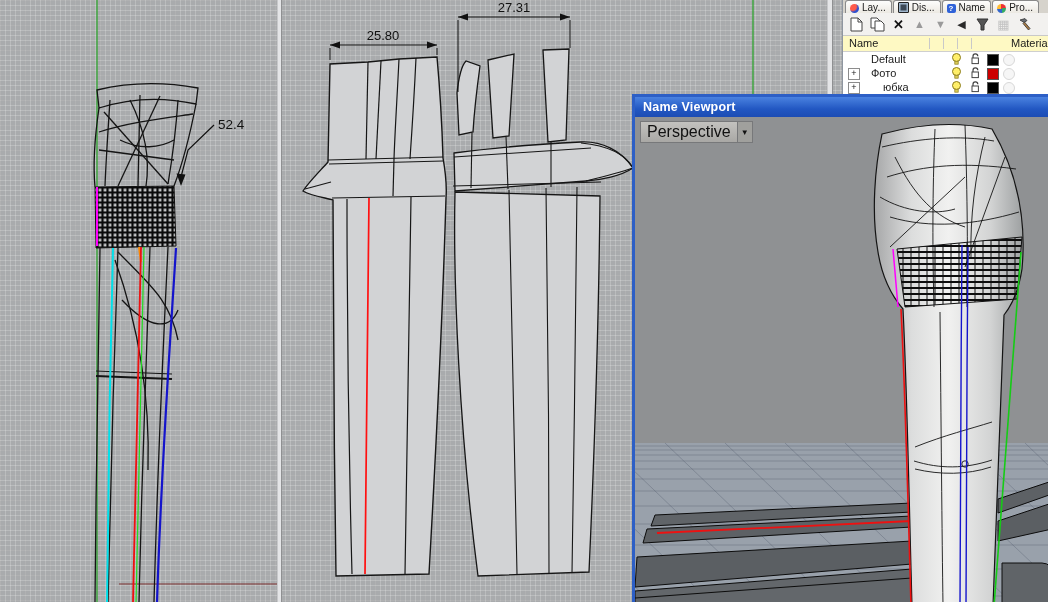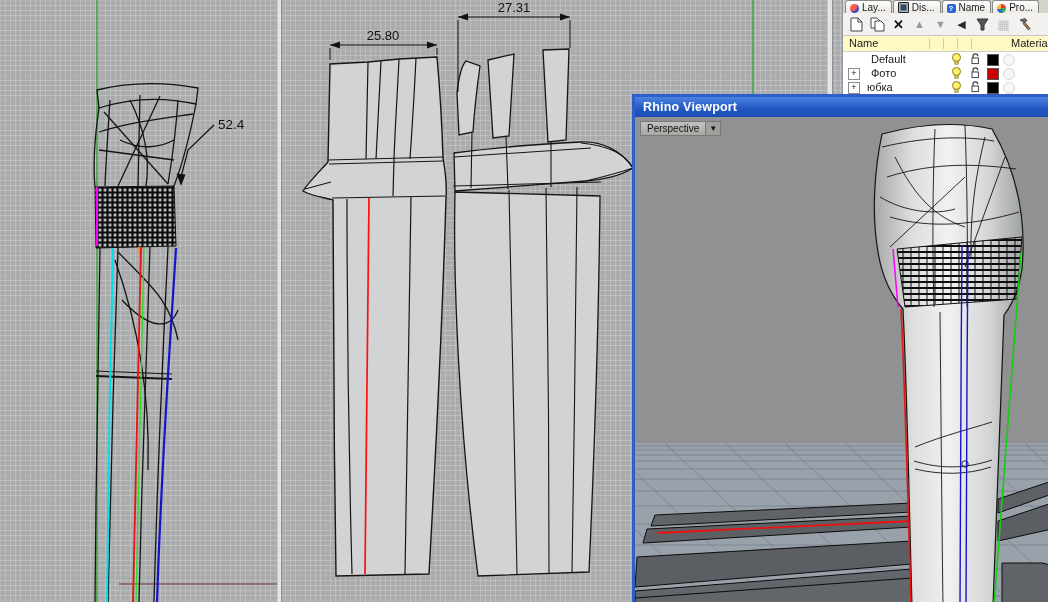--- a/index.html
+++ b/index.html
@@ -34,21 +34,21 @@
   .lname{position:absolute;top:1px;}
   .bulb{position:absolute;left:108px;top:1px;width:11px;height:12px;}
   .lock{position:absolute;left:127px;top:1px;width:11px;height:12px;}
   .swatch{position:absolute;left:144px;top:2px;width:10px;height:10px;border:1px solid #555;}
   .matcircle{position:absolute;left:160px;top:2px;width:10px;height:10px;border-radius:50%;border:1px solid #d8d8d8;background:#f6f6f6;}
   
   #rhino-window{position:absolute;left:632px;top:94px;width:420px;height:512px;border-left:3px solid #2d5fc6;border-top:3px solid #2d5fc6;background:#8f9193;}
   #rw-titlebar{height:20px;background:linear-gradient(180deg,#4a82e0,#2257c2 60%,#1c4cb4);display:flex;align-items:center;padding-left:8px;color:#fff;font-weight:bold;font-size:12.5px;letter-spacing:.2px;}
   #rw-body{position:relative;width:417px;height:489px;background:#8f9193;overflow:hidden;}
   #persp-ctl{position:absolute;left:5px;top:4px;display:flex;z-index:5;}
-  #persp-label{background:linear-gradient(#c3c2bf,#a9a8a5);border:1px solid #77787a;padding:1px 6px;font-size:10px;color:#111;}
+  #persp-label{background:linear-gradient(#c3c2bf,#a9a8a5);border:1px solid #77787a;padding:1px 6px;font-size:16px;color:#111;}
   #persp-arrow{width:14px;background:linear-gradient(#b4b3b0,#98979s4);background:#a0a09d;border:1px solid #77787a;border-left:none;font-size:8px;display:flex;align-items:center;justify-content:center;color:#111;}
   text{font-family:"Liberation Sans",sans-serif;}
 </style>
 </head>
 <body>
 
 <div id="screen">
 
   <svg class="vp-svg" style="left:0" width="277" height="602" viewBox="0 0 277 602">
     <defs>
@@ -248,41 +248,41 @@
         <svg width="11" height="12" viewBox="0 0 11 12">
             <path d="M3,5 V3.4 A2.4,2.4 0 0 1 7.8,3.2" fill="none" stroke="#444" stroke-width="1.2"></path>
             <rect x="2" y="5" width="6.4" height="5.6" fill="#fff" stroke="#444"></rect>
           </svg>
       </span>
       <span class="swatch" style="background: rgb(204, 0, 0);"></span>
       <span class="matcircle"></span>
     </div>
     <div class="prow">
       <span class="expand-box">+</span>
-      <span class="lname" style="left:24px">юбка</span>
+      <span class="lname" style="left:40px">юбка</span>
       <span class="bulb">
         <svg width="11" height="12" viewBox="0 0 11 12">
             <circle cx="5.5" cy="4.5" r="4" fill="#ffef6a" stroke="#8a7a1a"></circle>
             <rect x="3.8" y="8.2" width="3.4" height="3" fill="#d9cb57" stroke="#8a7a1a" stroke-width=".7"></rect>
           </svg>
       </span>
       <span class="lock">
         <svg width="11" height="12" viewBox="0 0 11 12">
             <path d="M3,5 V3.4 A2.4,2.4 0 0 1 7.8,3.2" fill="none" stroke="#444" stroke-width="1.2"></path>
             <rect x="2" y="5" width="6.4" height="5.6" fill="#fff" stroke="#444"></rect>
           </svg>
       </span>
       <span class="swatch" style="background: rgb(0, 0, 0);"></span>
       <span class="matcircle"></span>
     </div>
   </div>
 
   <div id="rhino-window">
     <div id="rw-titlebar">
-      <span>Rhino Viewport</span>
+      <span>Name Viewport</span>
     </div>
     <div id="rw-body">
       <div id="persp-ctl">
         <span id="persp-label">Perspective</span>
         <span id="persp-arrow">▼</span>
       </div>
       <svg width="417" height="489" viewBox="0 0 417 489">
         <defs>
           <linearGradient id="legGrad" x1="0" y1="0" x2="1" y2="0">
             <stop offset="0" stop-color="#a6a7a8"></stop>

